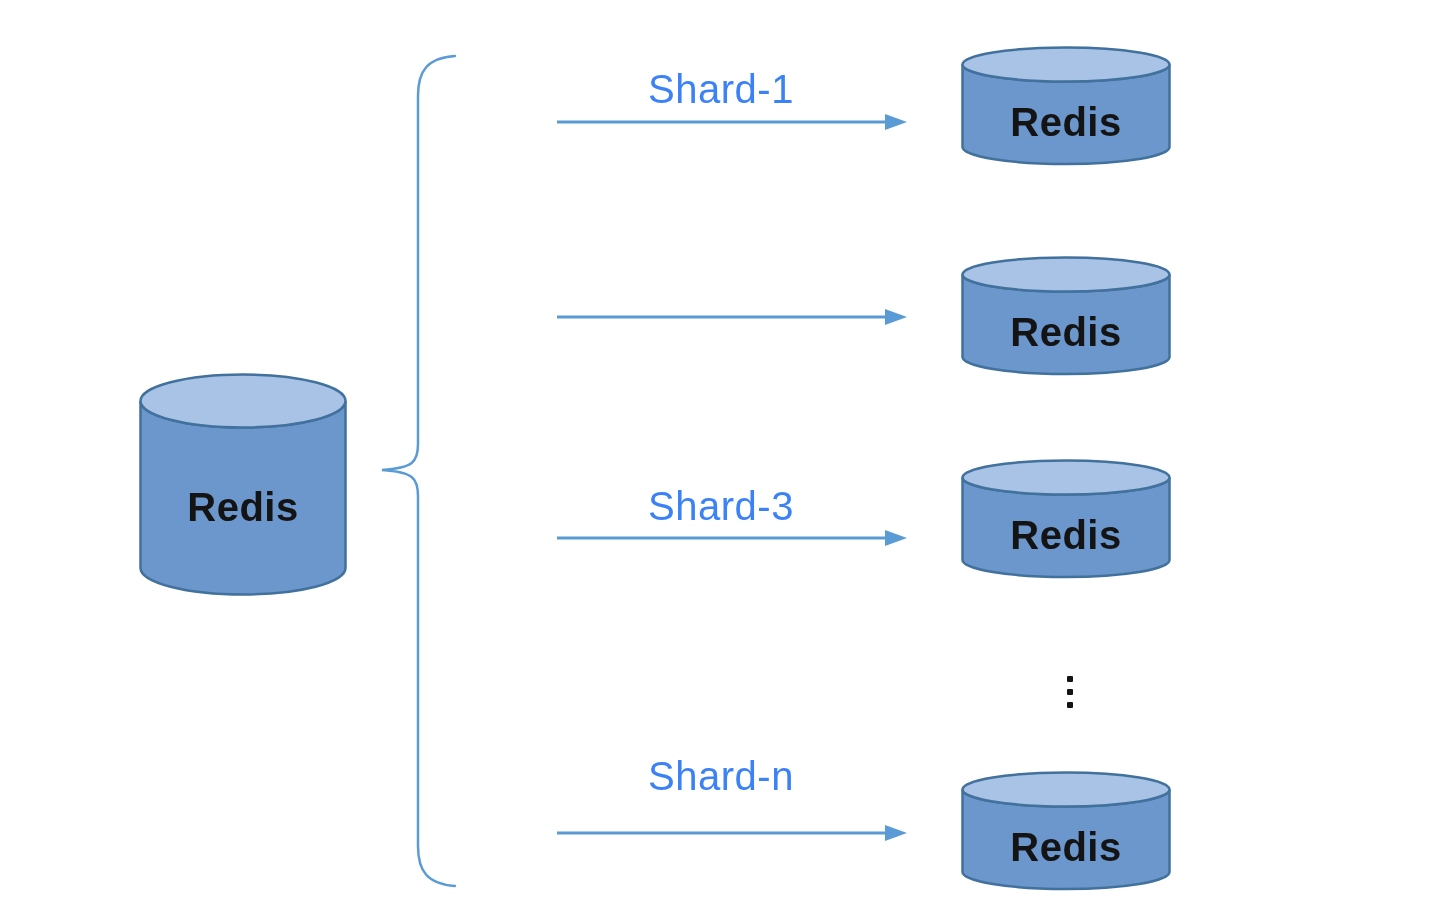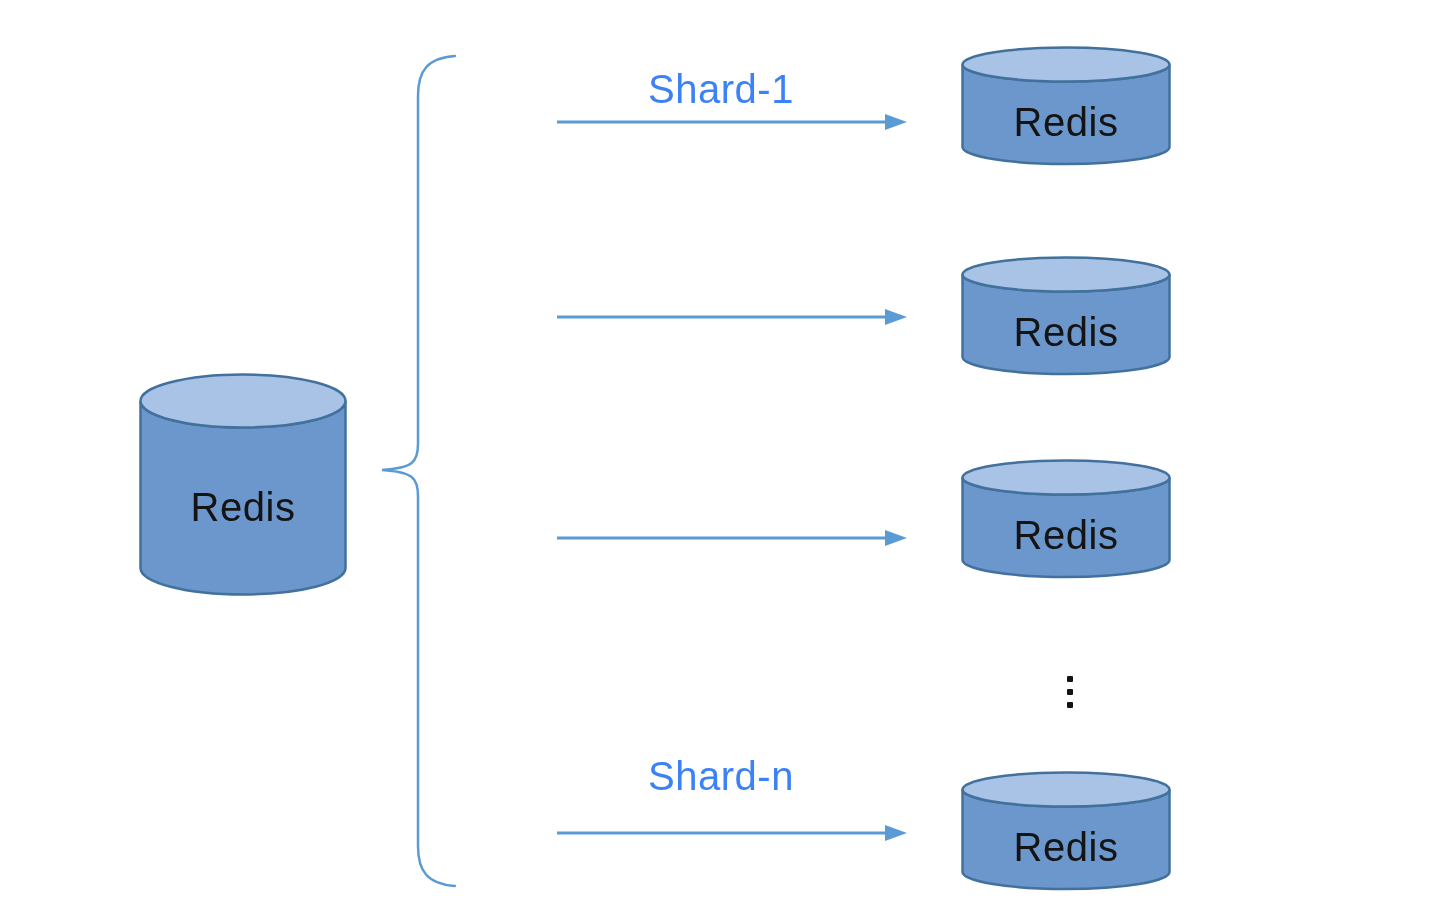--- a/index.html
+++ b/index.html
@@ -8,21 +8,21 @@
     background: #ffffff;
   }
   .stage {
     position: relative;
     width: 1448px;
     height: 912px;
     background: #ffffff;
     font-family: "Liberation Sans", sans-serif;
     overflow: hidden;
   }
-  .cyl { position: absolute; }
+  .cyl { position: absolute; font-weight: bold; }
   .cyl svg { display: block; }
   .cyl-label {
     position: absolute;
     left: 0;
     right: 0;
     text-align: center;
     color: #141414;
     font-size: 40px;
     line-height: 46px;
     letter-spacing: 0.5px;
@@ -100,20 +100,21 @@
     <path d="M329,4 L351,12 L329,20 Z" fill="#5b9bd5"></path>
   </svg>
   <div class="cyl small cyl-r2">
     <svg width="212" height="122" viewBox="0 0 212 122">
       <path d="M2.5,19.5 L2.5,102 A103.5,17 0 0 0 209.5,102 L209.5,19.5 A103.5,17 0 0 1 2.5,19.5 Z" fill="#6b97cc" stroke="#41719c" stroke-width="2.5"></path>
       <ellipse cx="106" cy="19.5" rx="103.5" ry="17" fill="#a9c3e6" stroke="#41719c" stroke-width="2.5"></ellipse>
     </svg>
     <div class="cyl-label">Redis</div>
   </div>
 
+  <div class="shard-label label-r3">Shard-3</div>
   <svg class="arrow arrow-r3" width="352" height="24" viewBox="0 0 352 24">
     <line x1="1" y1="12" x2="331" y2="12" stroke="#5b9bd5" stroke-width="3"></line>
     <path d="M329,4 L351,12 L329,20 Z" fill="#5b9bd5"></path>
   </svg>
   <div class="cyl small cyl-r3">
     <svg width="212" height="122" viewBox="0 0 212 122">
       <path d="M2.5,19.5 L2.5,102 A103.5,17 0 0 0 209.5,102 L209.5,19.5 A103.5,17 0 0 1 2.5,19.5 Z" fill="#6b97cc" stroke="#41719c" stroke-width="2.5"></path>
       <ellipse cx="106" cy="19.5" rx="103.5" ry="17" fill="#a9c3e6" stroke="#41719c" stroke-width="2.5"></ellipse>
     </svg>
     <div class="cyl-label">Redis</div>

